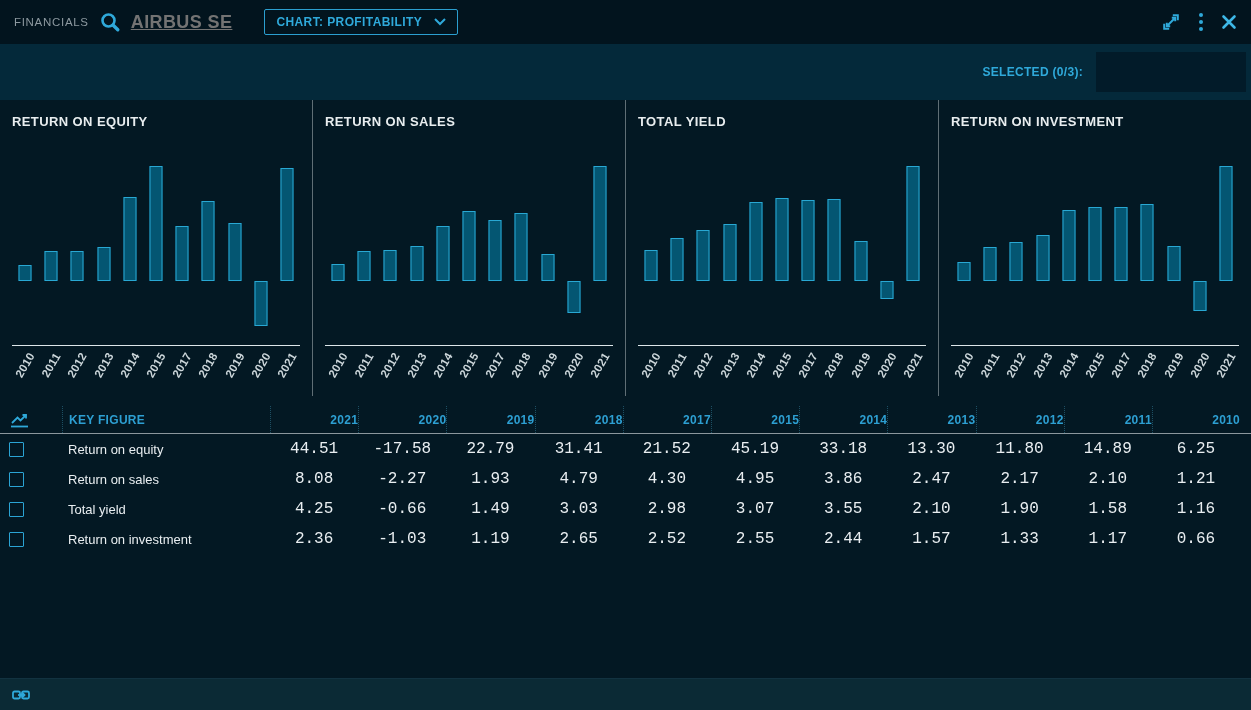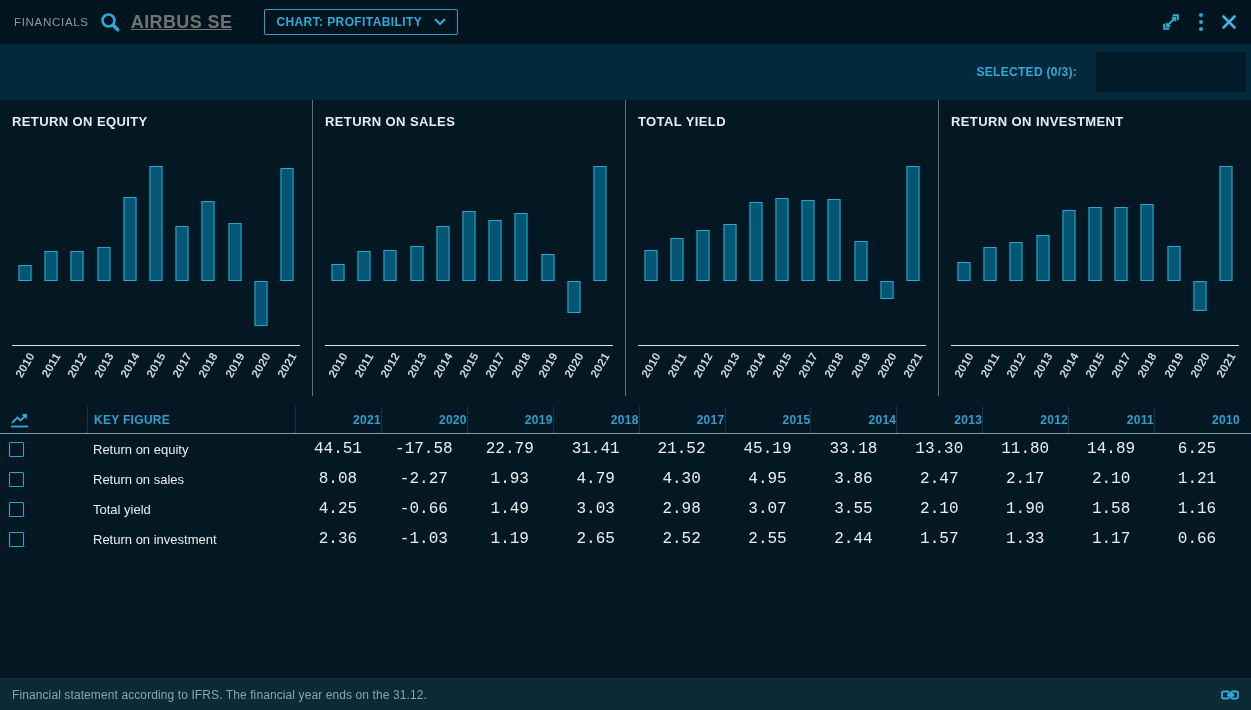--- a/index.html
+++ b/index.html
@@ -10,21 +10,21 @@
   }
   
   .topbar{height:44px;background:#02141e;display:flex;align-items:center;padding:0 14px;gap:10px;box-sizing:border-box;}
   .brand{color:#8d99a0;font-size:11.5px;font-weight:400;letter-spacing:.7px;}
   .icon-btn{display:flex;align-items:center;justify-content:center;cursor:pointer;}
   .company{color:#737373;font-size:18px;font-weight:700;letter-spacing:.4px;text-decoration:underline;}
   .chart-select{margin-left:22px;display:flex;align-items:center;gap:12px;border:1px solid #2b9fd0;border-radius:2px;
     padding:5px 11px;color:#2fa9da;font-size:12px;font-weight:700;letter-spacing:.4px;cursor:pointer;background:transparent;}
   .topbar-right{margin-left:auto;display:flex;align-items:center;gap:17px;}
   
-  .subheader{height:56px;background:#04293a;display:flex;align-items:center;justify-content:flex-end;padding-right:5px;gap:19px;box-sizing:border-box;}
+  .subheader{height:56px;background:#04293a;display:flex;align-items:center;justify-content:flex-end;padding-right:5px;gap:13px;box-sizing:border-box;}
   .selected-label{color:#2fa9da;font-size:12px;font-weight:700;letter-spacing:.3px;}
   .selection-box{width:150px;height:40px;background:#021b29;}
   
   .charts{height:296px;display:flex;}
   .chart-panel{flex:1;padding:10px 10px 0;box-sizing:border-box;min-width:0;}
   .chart-panel + .chart-panel{border-left:1px solid #5f6e75;}
   .chart-title{color:#e8edef;font-size:13px;font-weight:700;letter-spacing:.4px;margin:4px 0 8px 2px;white-space:nowrap;}
   .plot{position:relative;height:208px;border-bottom:1px solid #dde6e9;display:flex;margin:0 2px;}
   .slot{flex:1;position:relative;}
   .bar{position:absolute;left:50%;transform:translateX(-50%);width:13px;background:#045672;border:1.5px solid #29a8d3;box-sizing:border-box;}
@@ -33,21 +33,21 @@
   .xl span{position:absolute;top:13px;left:50%;transform:translateX(-50%) rotate(-60deg);
     font-size:11.5px;font-weight:700;color:#ccd6da;letter-spacing:.3px;white-space:nowrap;}
   
   .table{margin-top:10px;}
   .trow{display:flex;align-items:center;height:30px;padding-right:11px;box-sizing:border-box;}
   .thead{height:28px;border-bottom:1px solid #8b979d;}
   .thead > div{height:100%;display:flex;align-items:center;box-sizing:border-box;}
   .thead > div + div{border-left:1px dotted #1d4f63;}
   .thead .cell{color:#2d9fd2;font-weight:700;font-size:12px;letter-spacing:.3px;}
   .c-icon{width:62px;flex:none;display:flex;align-items:center;padding-left:9px;box-sizing:border-box;}
-  .c-key{width:208px;flex:none;padding-left:6px;box-sizing:border-box;margin-left:25px;}
+  .c-key{width:208px;flex:none;padding-left:6px;box-sizing:border-box;}
   .thead .c-year{flex:1;justify-content:flex-end;}
   .c-num{flex:1;text-align:center;color:#e9eef1;font-size:16px;font-family:Liberation Mono, monospace;}
   .row-label{color:#e9eef1;font-size:13px;display:flex;align-items:center;height:100%;}
   .checkbox{width:15px;height:15px;border:1.5px solid #2ba4d4;border-radius:1px;box-sizing:border-box;cursor:pointer;background:transparent;display:block;}
   
   .footer{position:absolute;left:0;right:0;bottom:0;height:32px;background:#0b2a35;border-top:1px solid #123240;
     display:flex;align-items:center;justify-content:space-between;padding:0 12px;box-sizing:border-box;}
   .footer-note{color:#90a2a9;font-size:12px;letter-spacing:.1px;}
 </style>
 </head>
@@ -487,21 +487,20 @@
         <div class="cell c-num">2.44</div>
         <div class="cell c-num">1.57</div>
         <div class="cell c-num">1.33</div>
         <div class="cell c-num">1.17</div>
         <div class="cell c-num">0.66</div>
       </div>
     </div>
 </div>
 
 <div class="footer">
-  <span class="footer-note">Financial statement according to IFRS. The financial year ends on the 31.12.</span>
   <span class="icon-btn">
     <svg width="18" height="14" viewBox="0 0 18 14" fill="none" stroke="#2fa9da" stroke-width="1.8">
       <rect x="1" y="3.5" width="7" height="7" rx="1.5"></rect>
       <rect x="10" y="3.5" width="7" height="7" rx="1.5"></rect>
       <path d="M6 7 H12"></path>
       <path d="M10.5 5 L12.5 7 L10.5 9"></path>
     </svg>
   </span>
 </div>
 

